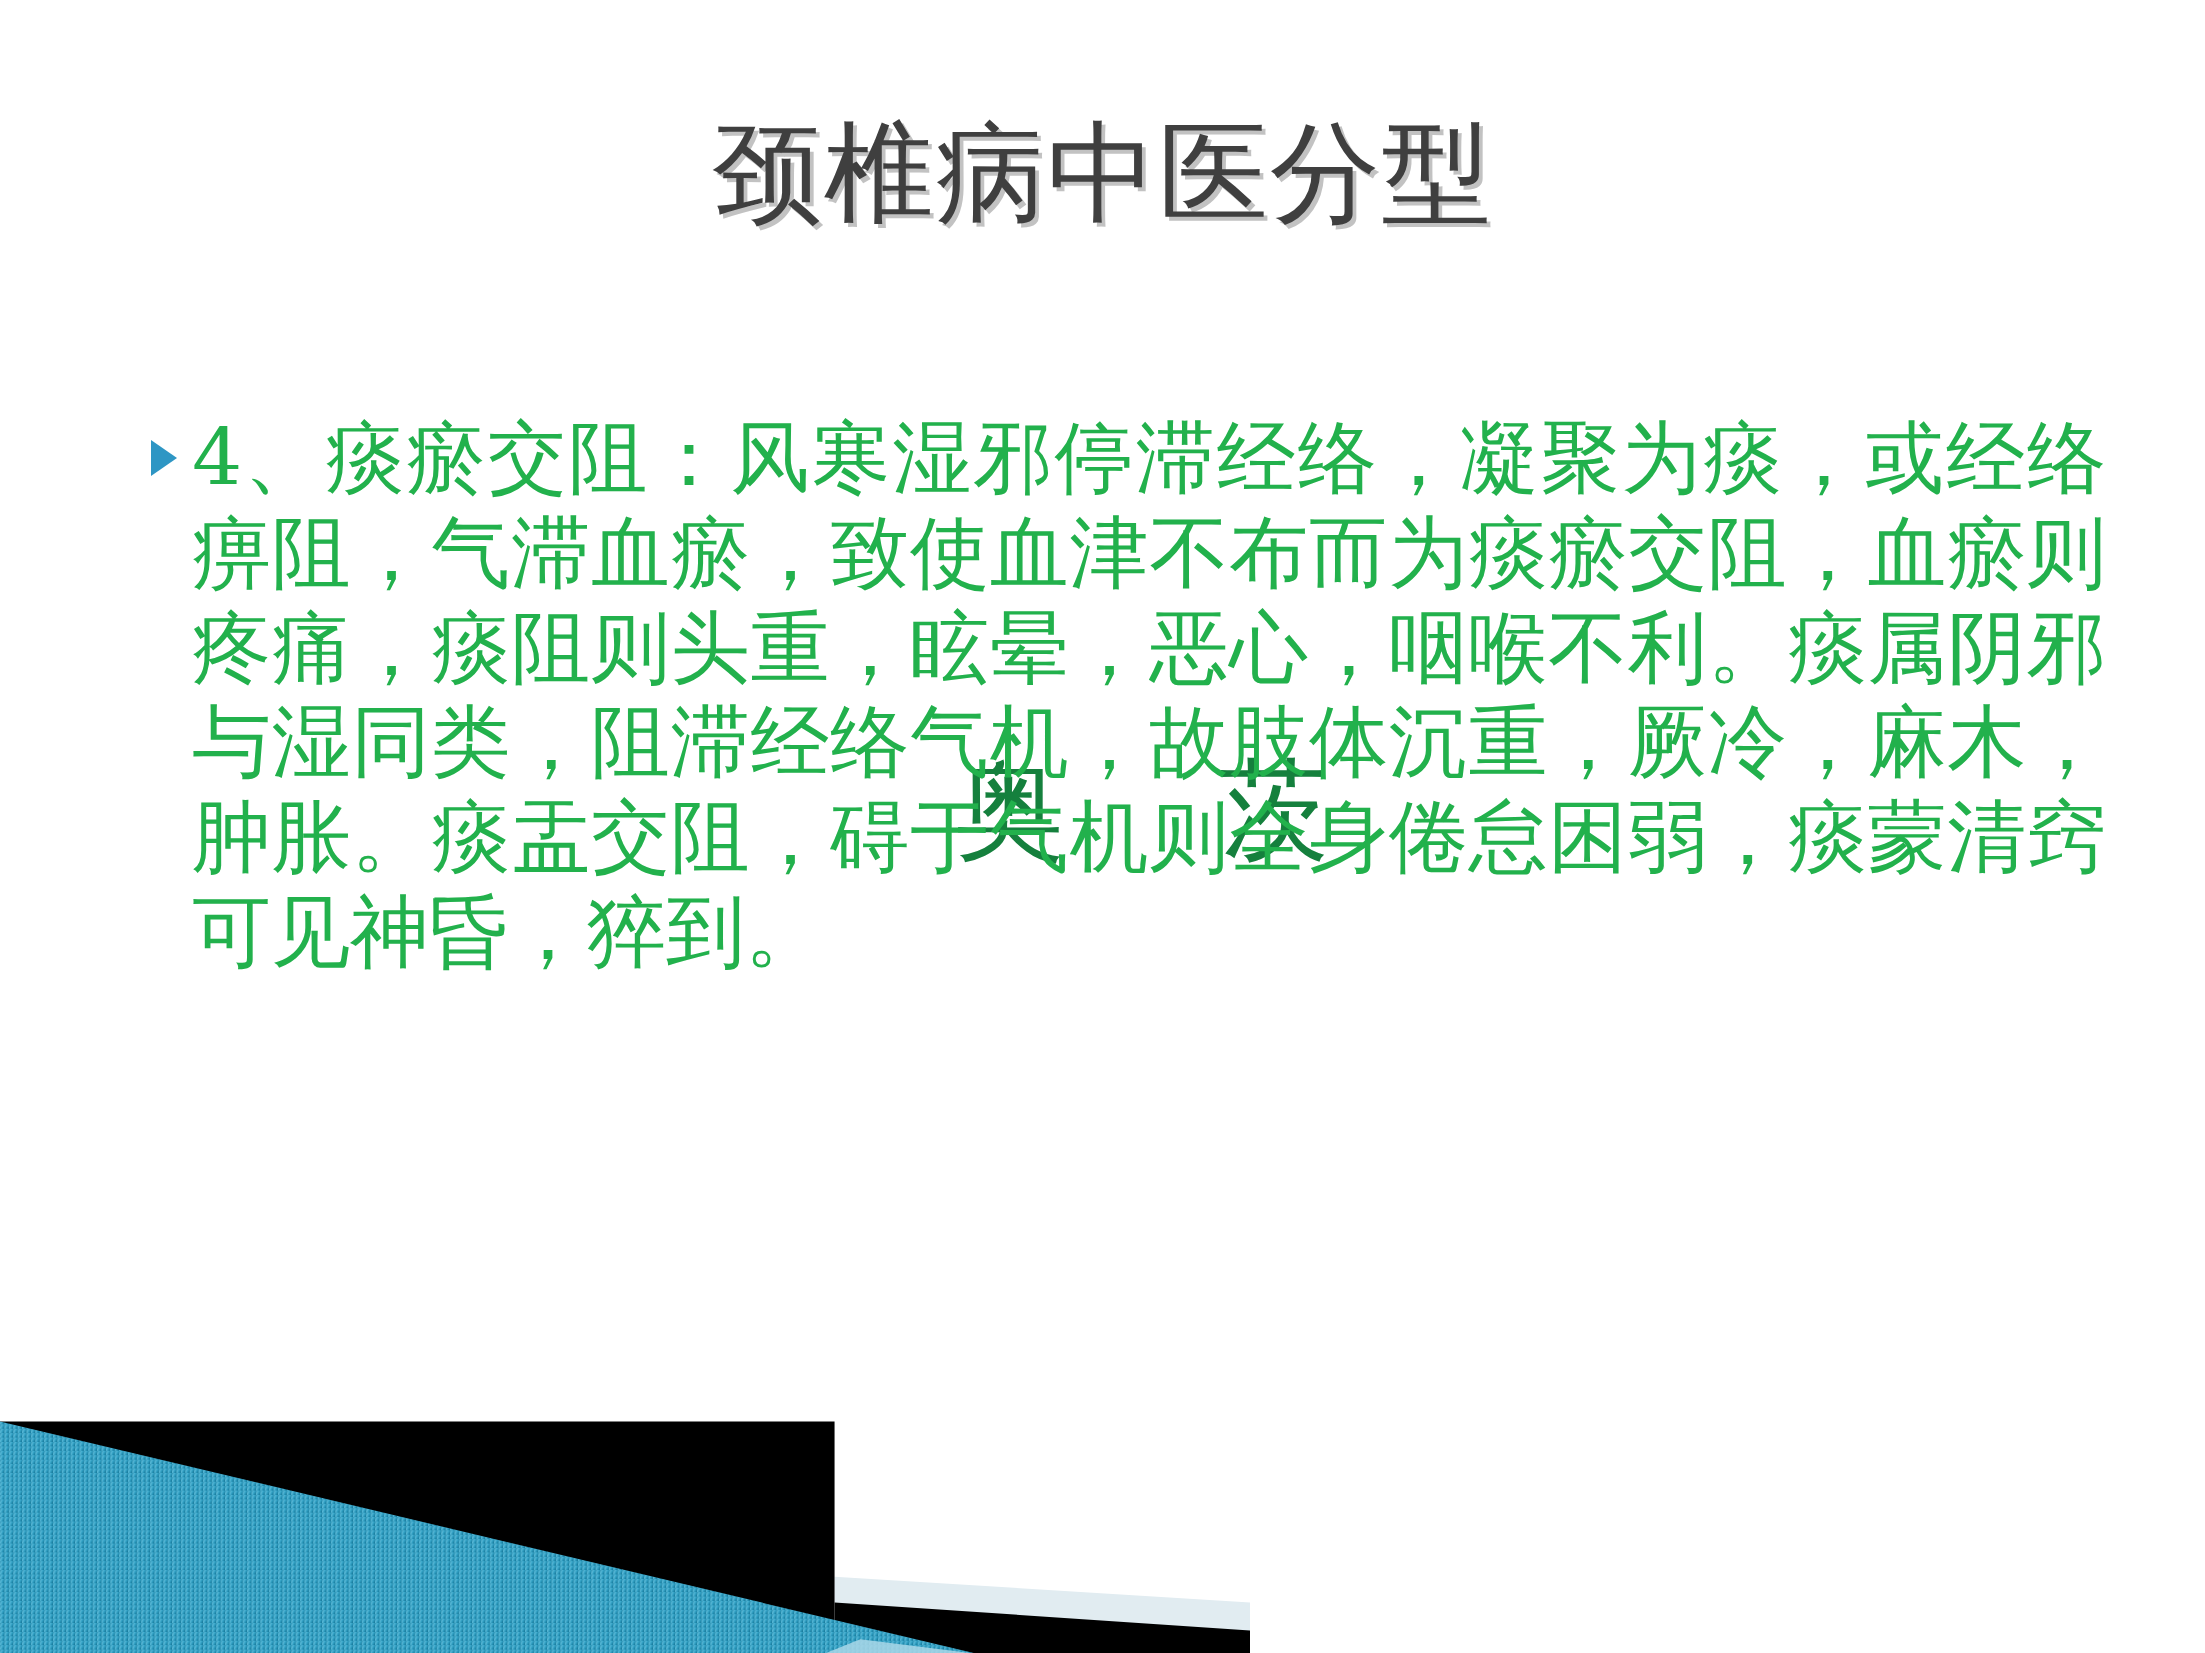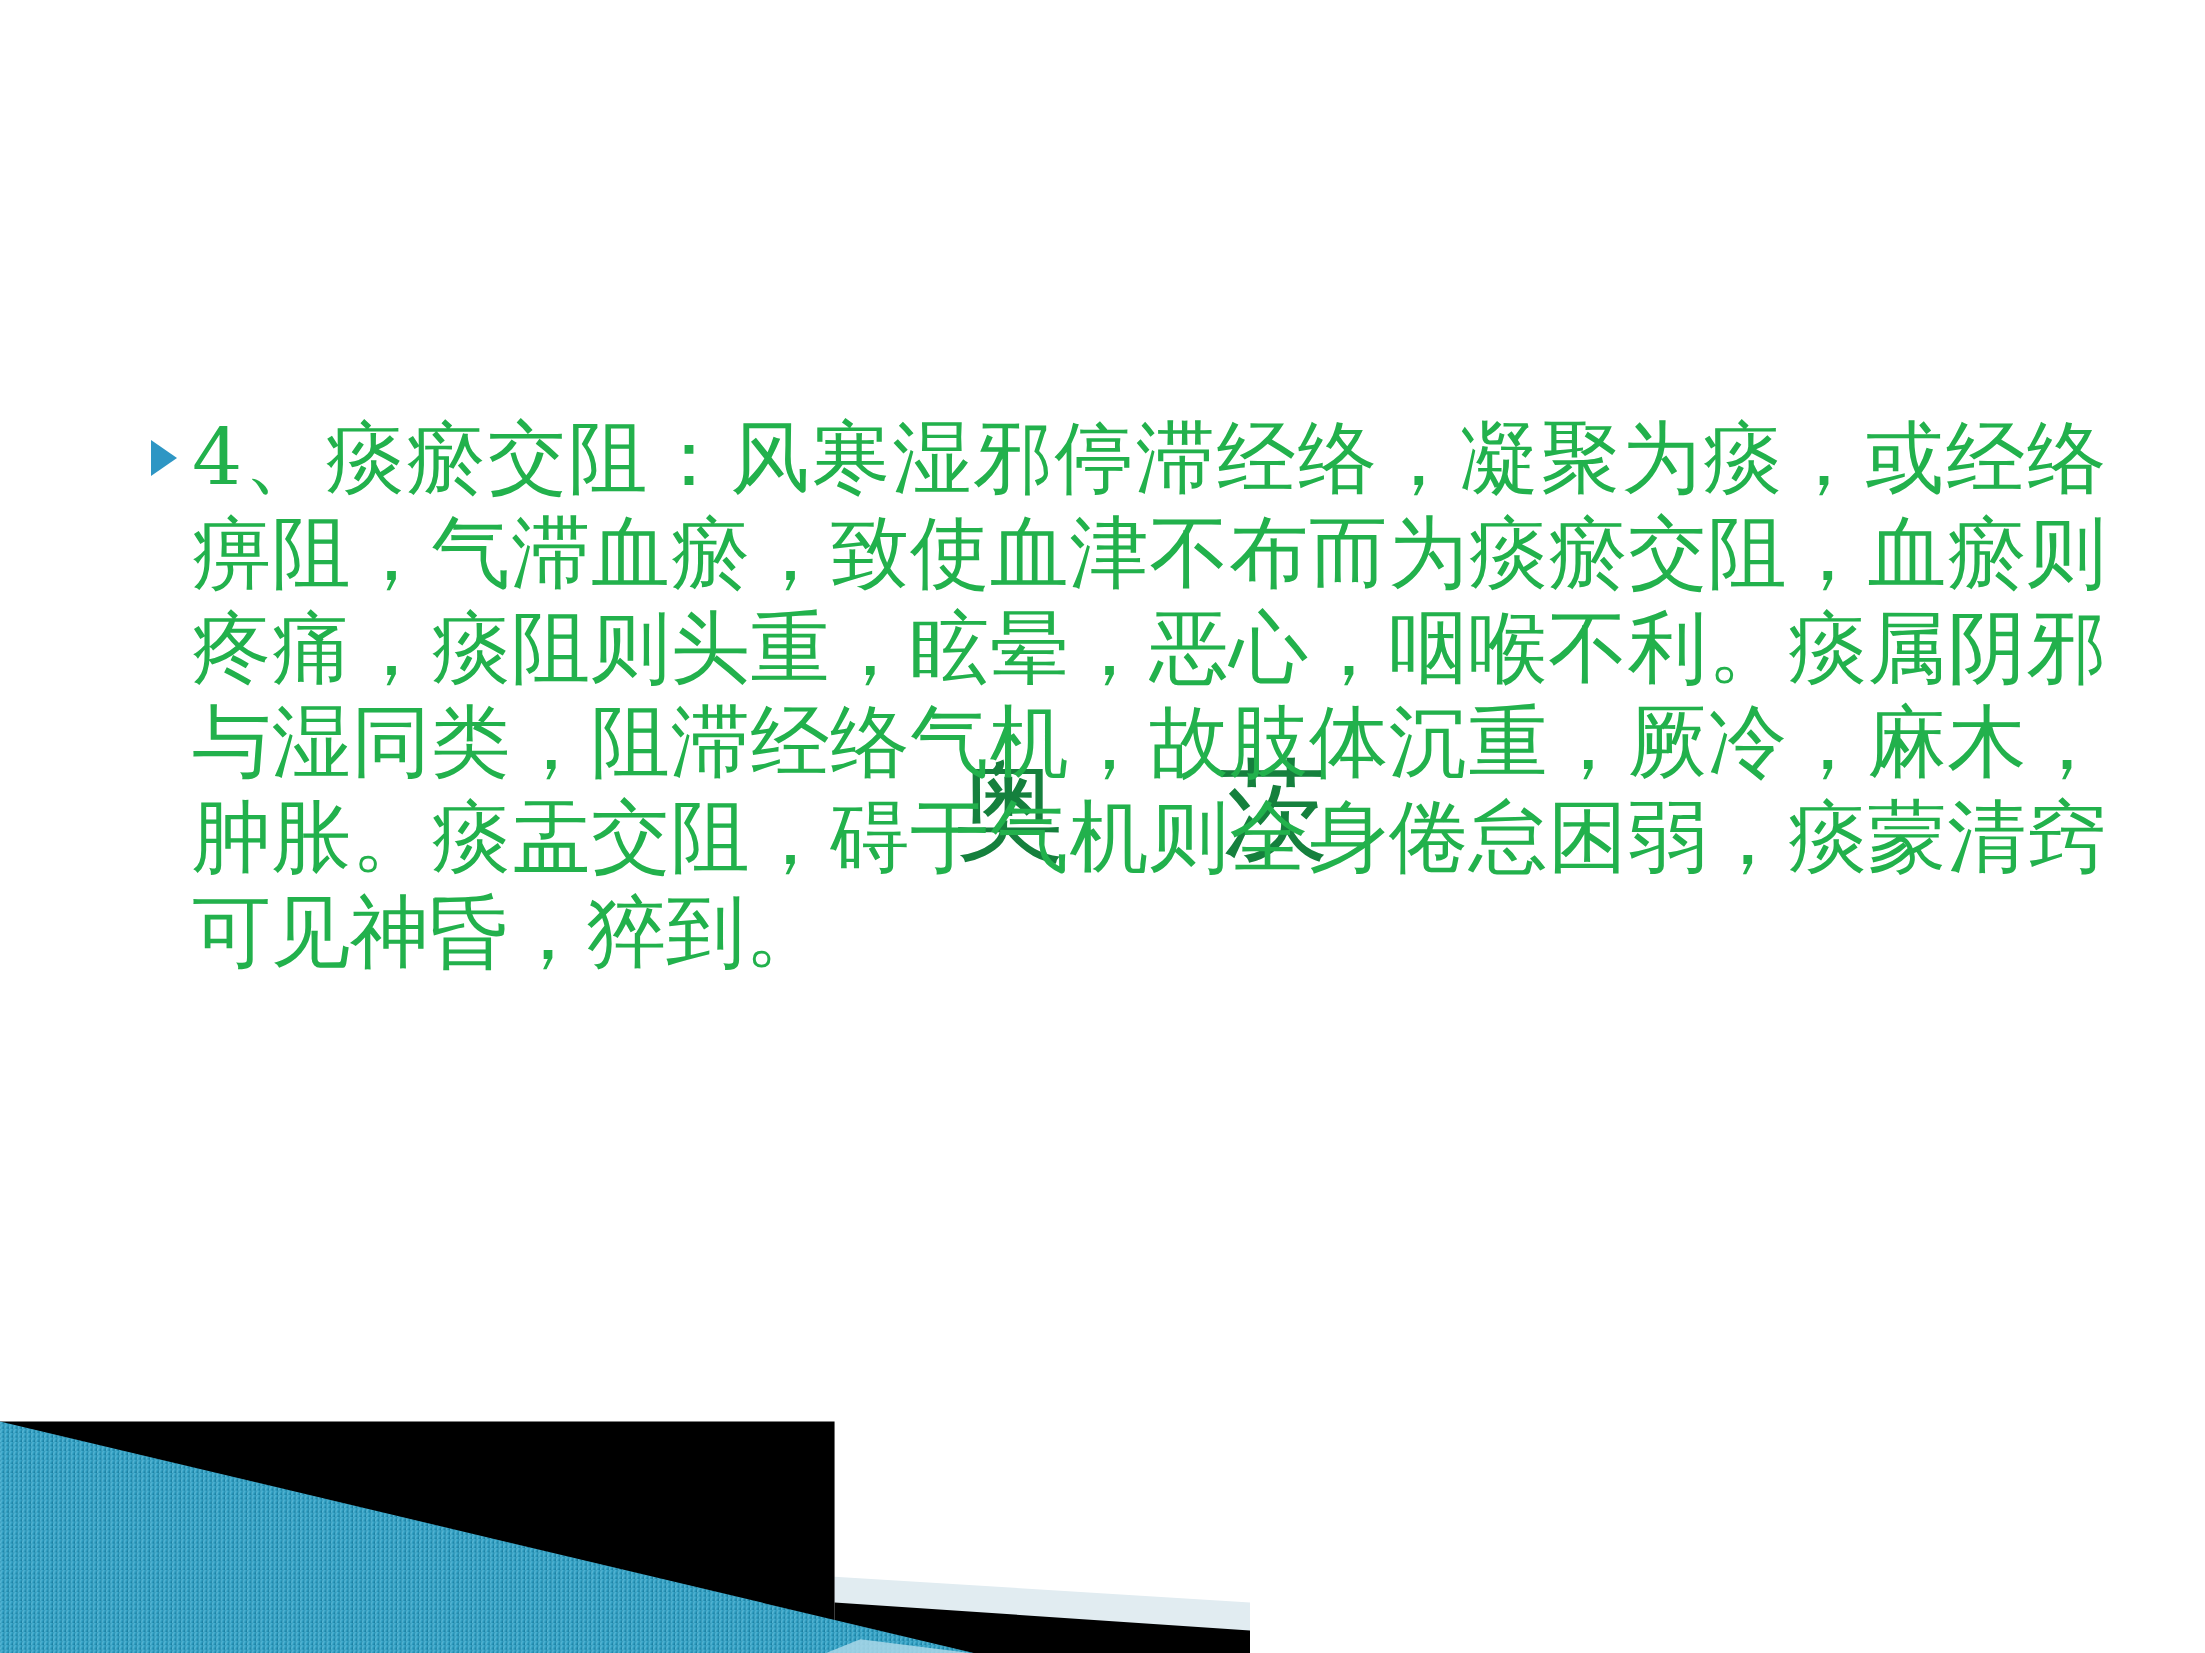--- a/index.html
+++ b/index.html
@@ -115,20 +115,21 @@
     height: 265px;
     z-index: 3;
     pointer-events: none;
   }
 </style>
 </head>
 <body>
 
 <div class="slide">
 
+  <div class="slide-title">颈椎病中医分型</div>
 
   <div class="watermark">奥 茨</div>
 
   <div class="body-block">
 
     <div class="bullet-row">
       <span class="bullet-marker">
         <span class="tri"></span>
       </span>
       <span class="bullet-text">4、痰瘀交阻：风寒湿邪停滞经络，凝聚为痰，或经络痹阻，气滞血瘀，致使血津不布而为痰瘀交阻，血瘀则疼痛，痰阻则头重，眩晕，恶心，咽喉不利。痰属阴邪与湿同类，阻滞经络气机，故肢体沉重，厥冷，麻木，肿胀。痰盂交阻，碍于气机则全身倦怠困弱，痰蒙清窍可见神昏，猝到。</span>

